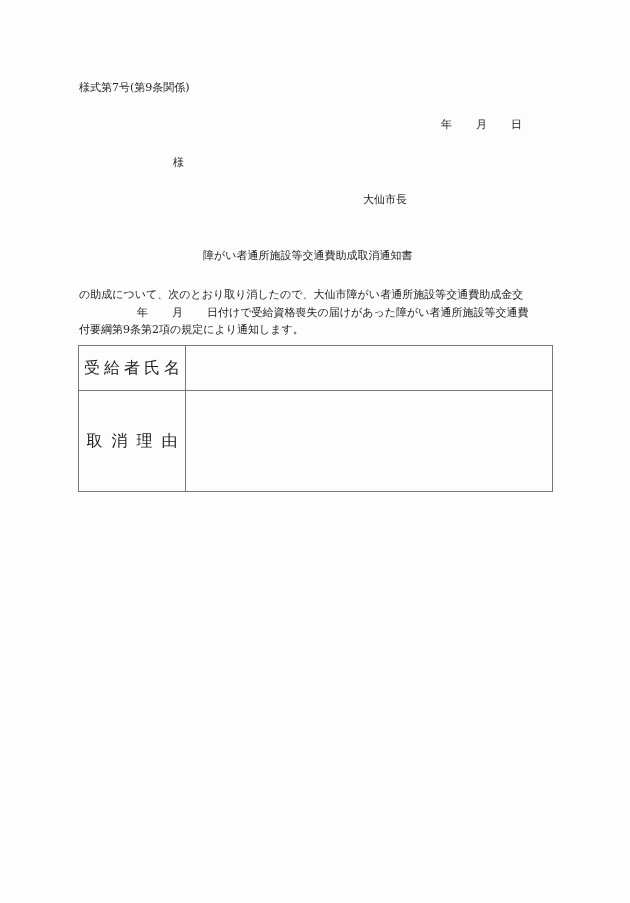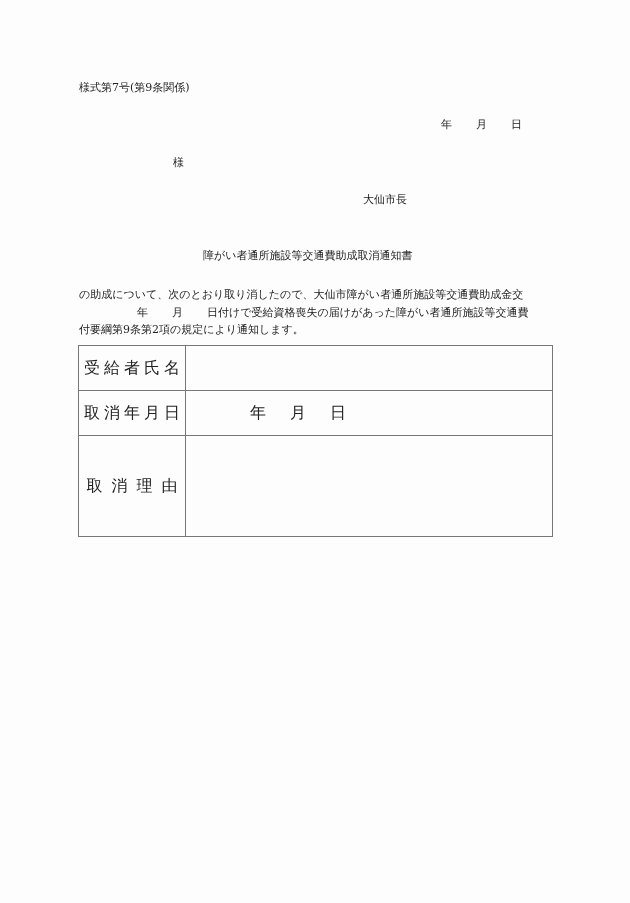--- a/index.html
+++ b/index.html
@@ -94,30 +94,20 @@
 <table class="info-table">
   <tbody>
       <tr class="row-name">
     <td class="label-cell">
       <span class="lbl spread5">
         <span class="ch">受</span><span class="ch">給</span><span class="ch">者</span><span class="ch">氏</span><span class="ch">名</span>
       </span>
     </td>
     <td></td>
   </tr>
-  <tr class="row-date">
-    <td class="label-cell">
-      <span class="lbl spread5">
-        <span class="ch">取</span><span class="ch">消</span><span class="ch">年</span><span class="ch">月</span><span class="ch">日</span>
-      </span>
-    </td>
-    <td class="date-value">
-      <span>年</span><span class="gap"></span><span>月</span><span class="gap"></span><span>日</span>
-    </td>
-  </tr>
   <tr class="row-reason">
     <td class="label-cell">
       <span class="lbl spread4">
         <span class="ch">取</span><span class="ch">消</span><span class="ch">理</span><span class="ch">由</span>
       </span>
     </td>
     <td></td>
   </tr>
 </tbody>
   </table>

